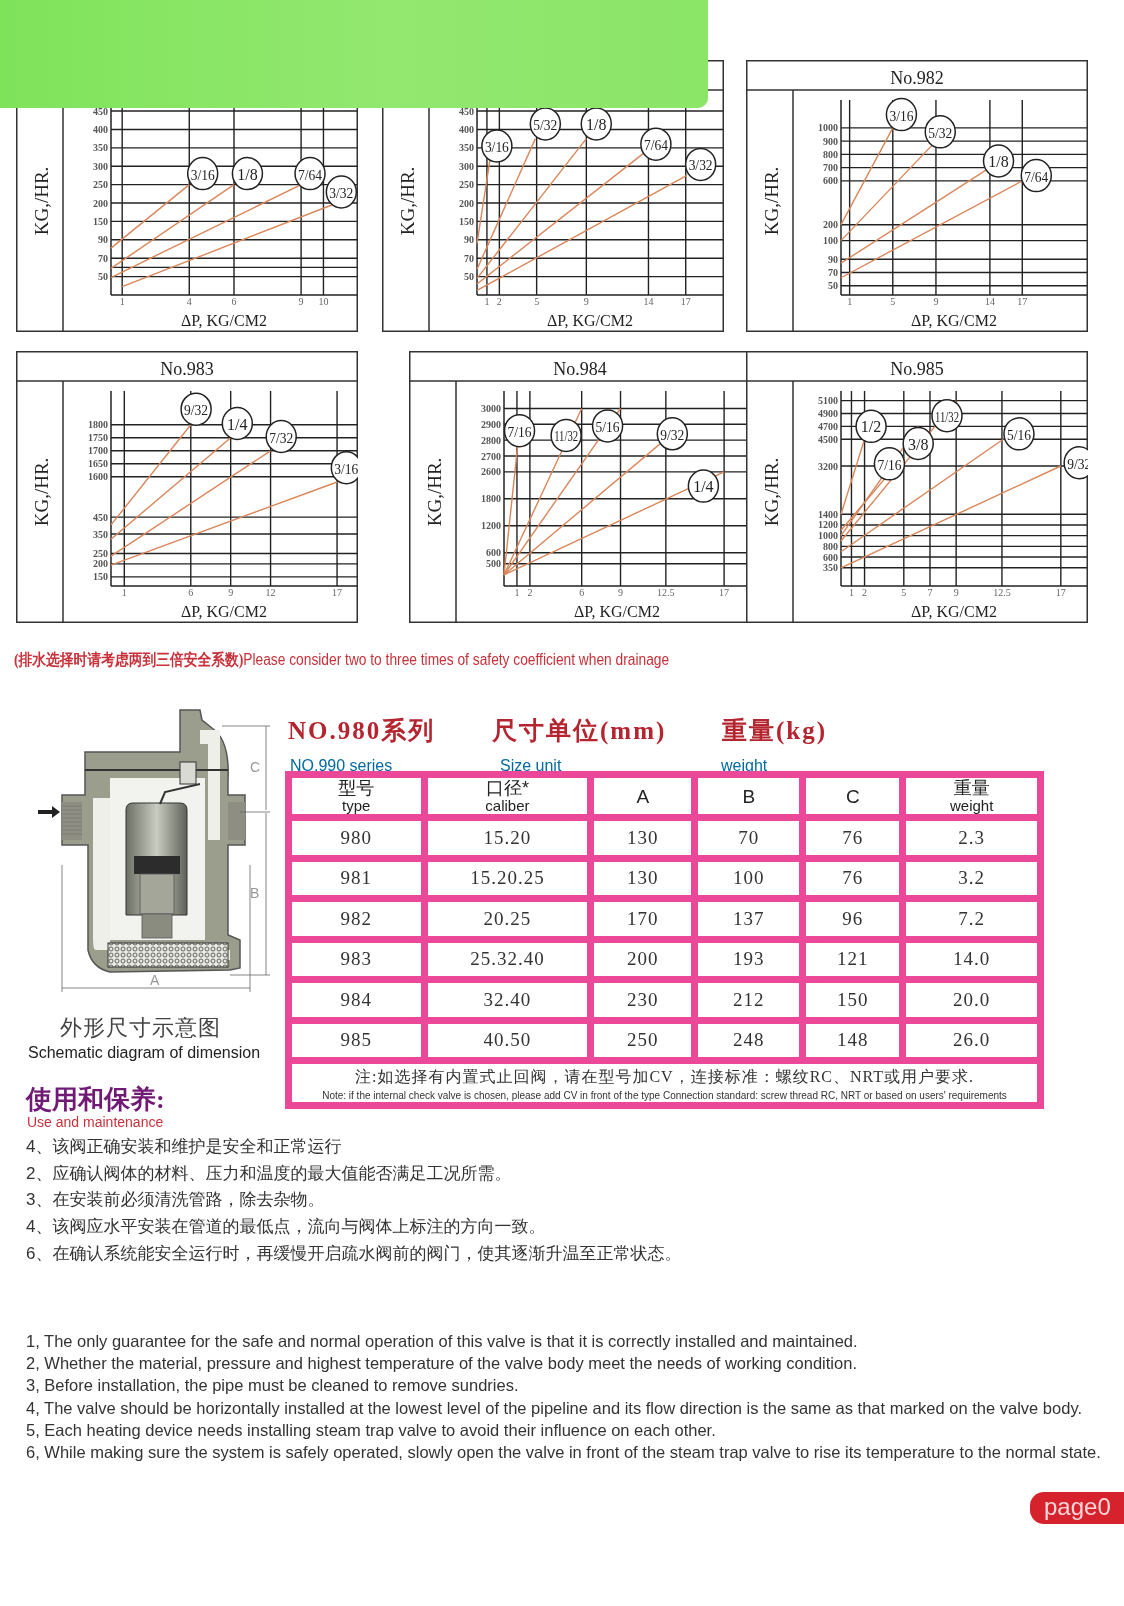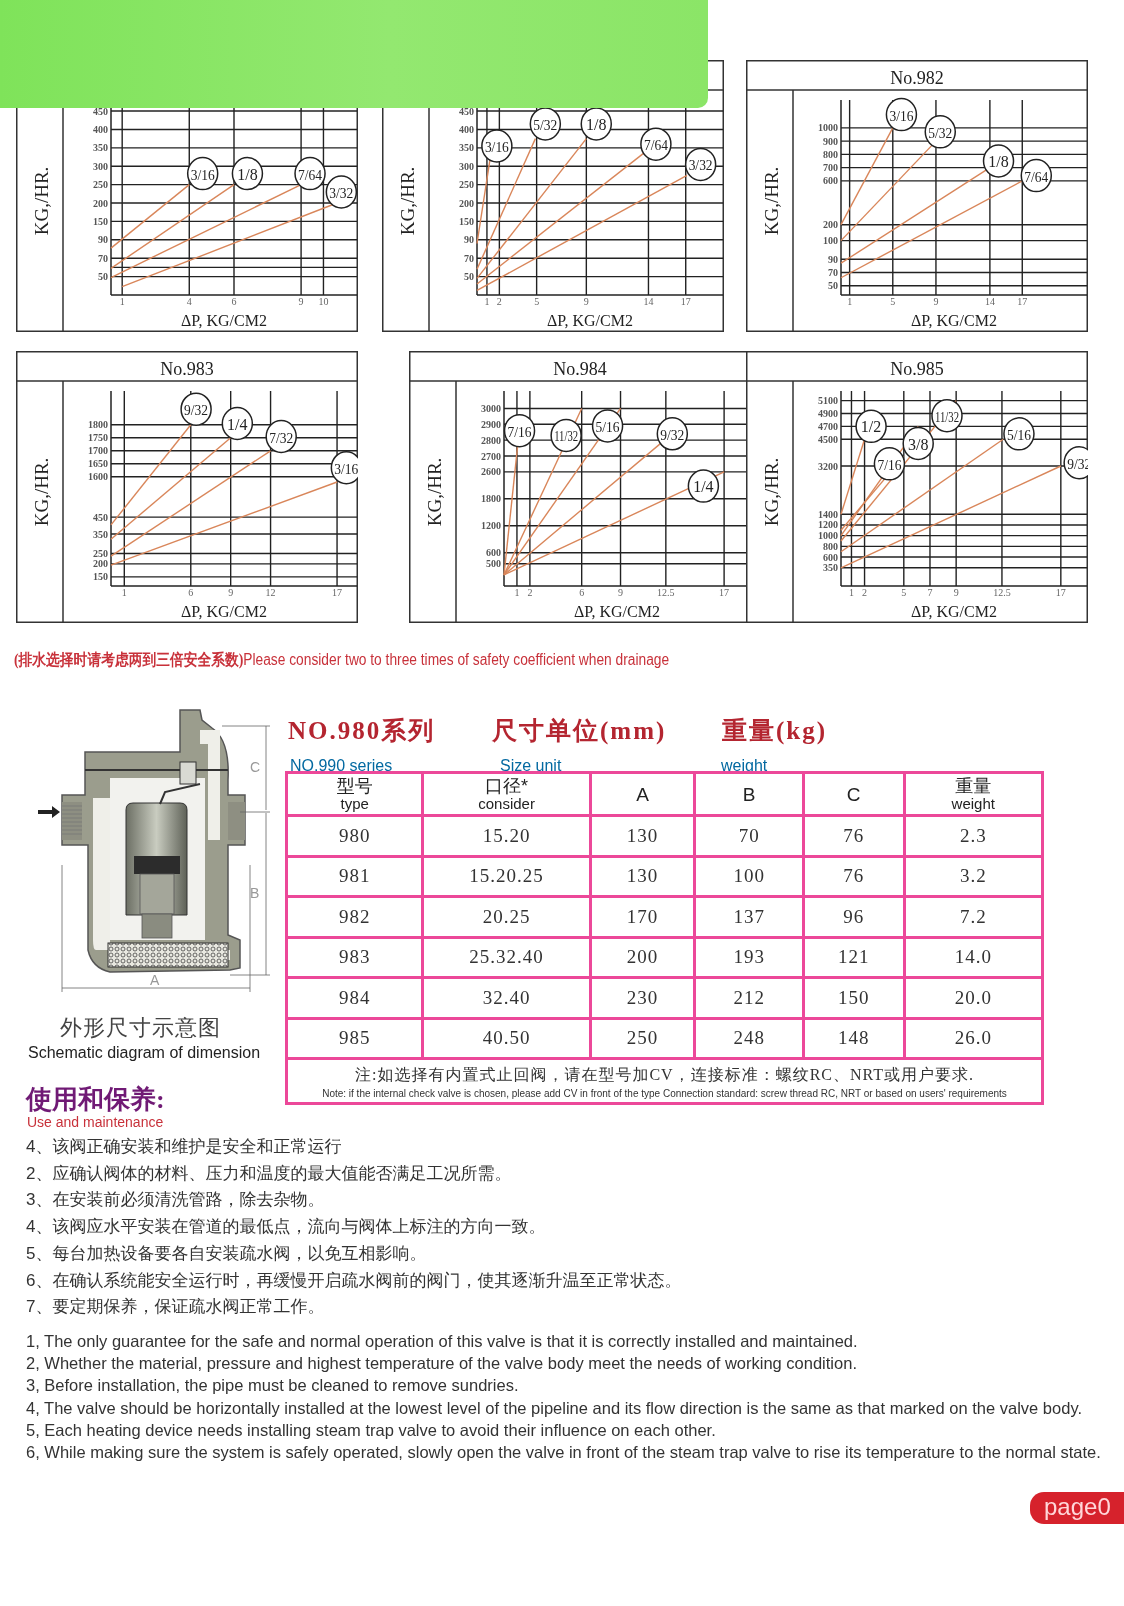--- a/index.html
+++ b/index.html
@@ -24,21 +24,21 @@
   
   .schematic { position: absolute; left: 30px; top: 700px; width: 260px; height: 300px; }
   .schem-cn { position: absolute; left: 60px; top: 1013px; font-size: 22px; color: #444; letter-spacing: 1px; }
   .schem-en { position: absolute; left: 28px; top: 1044px; font-size: 16px; color: #222; }
 
   
   .series-title { position: absolute; top: 714px; font-family: "Liberation Serif", serif; font-weight: bold; color: #b42530; font-size: 25px; letter-spacing: 2px; white-space: nowrap; }
   .series-sub { position: absolute; top: 757px; font-size: 16px; color: #0369a1; }
 
   .spec-table { position: absolute; left: 285px; top: 771px; width: 759px; border-collapse: collapse; }
-  .spec-table td, .spec-table th { border: 3px solid #ec4899; text-align: center; }
+  .spec-table td, .spec-table th { border: 7px solid #ec4899; text-align: center; }
   .spec-table th { height: 43px; font-weight: normal; color: #222; line-height: 1; }
   .spec-table th .cn { display: block; font-size: 18px; }
   .spec-table th .en { display: block; font-size: 15px; margin-top: 1px; }
   .spec-table th .single { font-size: 19px; }
   .spec-table td { height: 40.5px; font-family: "Liberation Serif", serif; font-size: 19px; color: #333; letter-spacing: 1px; }
   .spec-table td.note { height: 45px; text-align: center; padding-top: 2px; }
   .note-cn { display: block; font-family: "Liberation Serif", serif; font-size: 16px; color: #333; letter-spacing: 1px; }
   .note-en { display: block; font-family: "Liberation Sans", sans-serif; font-size: 10px; color: #333; letter-spacing: 0; margin-top: 2px; }
 
   
@@ -544,21 +544,21 @@
       <col style="width:139px">
   </colgroup>
   <thead>
     <tr>
       <th>
           <span class="cn">型号</span>
           <span class="en">type</span>
         </th>
       <th>
           <span class="cn">口径*</span>
-          <span class="en">consider</span>
+          <span class="en">caliber</span>
         </th>
       <th><span class="single">A</span></th>
       <th><span class="single">B</span></th>
       <th><span class="single">C</span></th>
       <th>
           <span class="cn">重量</span>
           <span class="en">weight</span>
         </th>
     </tr>
   </thead>
@@ -621,23 +621,21 @@
 </table>
 
 <div class="um-title-cn">使用和保养:</div>
 <div class="um-title-en">Use and maintenance</div>
 
 <div class="cn-list">
   <div>4、该阀正确安装和维护是安全和正常运行</div>
   <div>2、应确认阀体的材料、压力和温度的最大值能否满足工况所需。</div>
   <div>3、在安装前必须清洗管路，除去杂物。</div>
   <div>4、该阀应水平安装在管道的最低点，流向与阀体上标注的方向一致。</div>
-  <div>5、每台加热设备要各自安装疏水阀，以免互相影响。</div>
   <div>6、在确认系统能安全运行时，再缓慢开启疏水阀前的阀门，使其逐渐升温至正常状态。</div>
-  <div>7、要定期保养，保证疏水阀正常工作。</div>
 </div>
 
 <div class="en-list">
   <div class="item">1, The only guarantee for the safe and normal operation of this valve is that it is correctly installed and maintained.</div>
   <div class="item">2, Whether the material, pressure and highest temperature of the valve body meet the needs of working condition.</div>
   <div class="item">3, Before installation, the pipe must be cleaned to remove sundries.</div>
   <div class="item">4, The valve should be horizontally installed at the lowest level of the pipeline and its flow direction is the same as that marked on the valve body.</div>
   <div class="item">5, Each heating device needs installing steam trap valve to avoid their influence on each other.</div>
   <div class="item">6, While making sure the system is safely operated, slowly open the valve in front of the steam trap valve to rise its temperature to the normal state.</div>
 </div>

